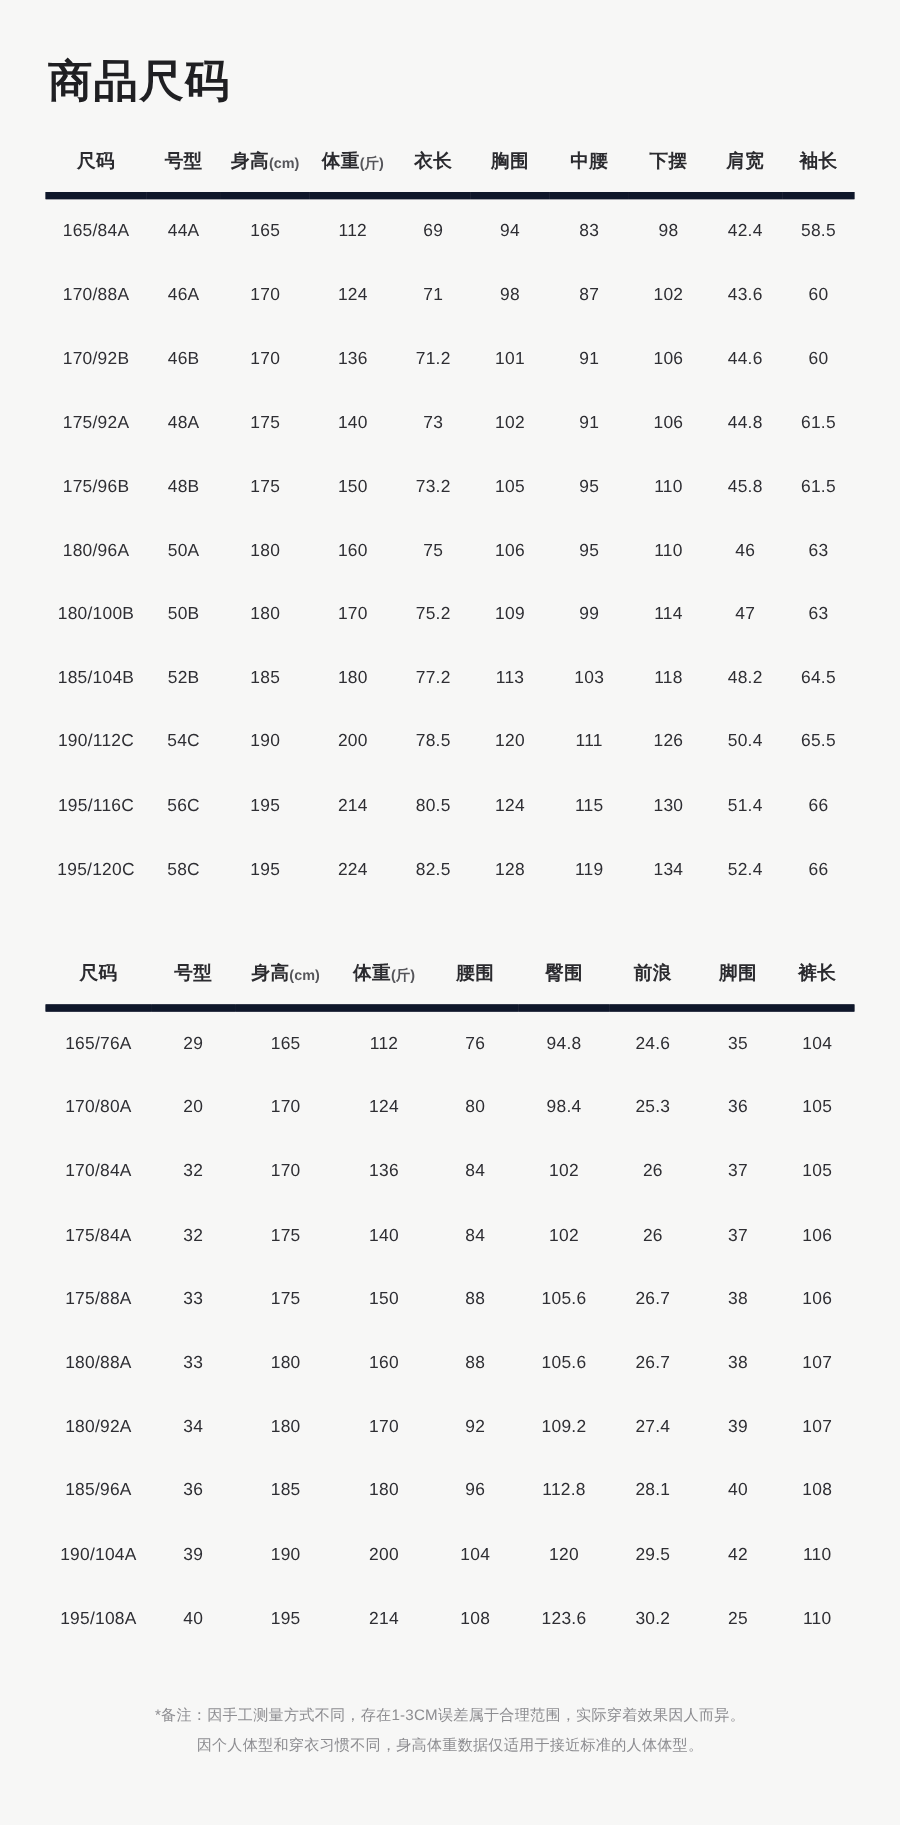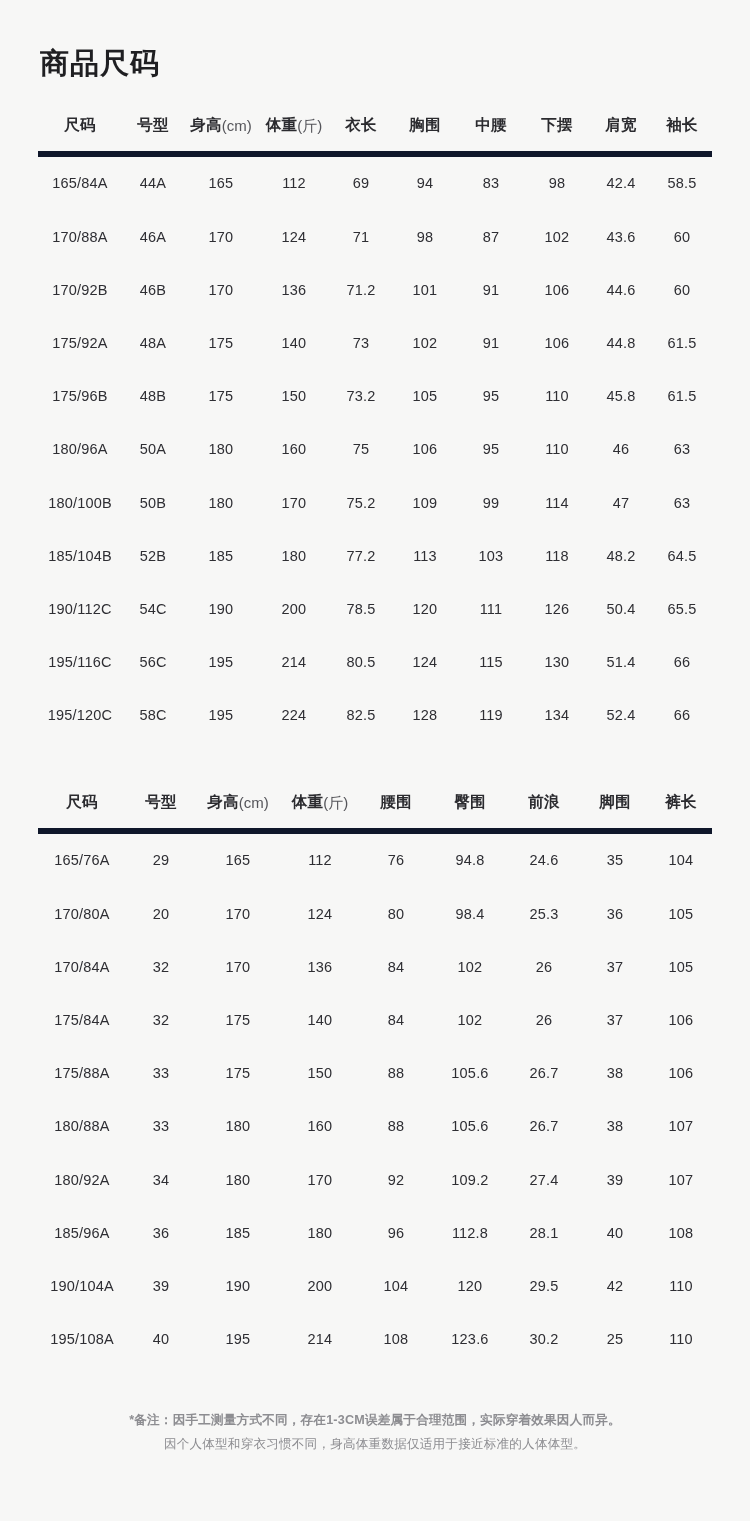--- a/index.html
+++ b/index.html
@@ -15,21 +15,21 @@
     -webkit-font-smoothing: antialiased;
   }
   .page {
     width: 750px;
     min-height: 1521px;
     box-sizing: border-box;
     padding: 0 38px;
     position: relative;
   }
   .page-title {
-    font-size: 29px;
+    font-size: 37px;
     font-weight: 700;
     letter-spacing: 1px;
     color: #1f1f22;
     padding-top: 46px;
     margin: 0 0 34px 2px;
     line-height: 1.2;
   }
   .size-table {
     width: 674px;
     border-collapse: collapse;
@@ -42,22 +42,22 @@
     padding: 0 0 15px 0;
     text-align: center;
     vertical-align: bottom;
     white-space: nowrap;
     letter-spacing: 0.3px;
   }
   .size-table thead tr {
     border-bottom: 6px solid #0f172a;
   }
   .size-table thead th .unit {
-    font-size: 15px;
-    font-weight: 400;
+    font-size: 12px;
+    font-weight: 700;
     color: #55555a;
     letter-spacing: 0;
     vertical-align: baseline;
     position: relative;
     top: 1px;
   }
   .size-table tbody td {
     font-size: 14.5px;
     font-weight: 500;
     color: #2e2e33;
@@ -92,21 +92,21 @@
 
   .footnote {
     margin-top: 42px;
     padding-bottom: 26px;
     font-size: 12.6px;
     line-height: 1.95;
     color: #8d8d91;
     text-align: center;
     letter-spacing: 0.2px;
   }
-  .footnote .line1 { display: block; font-weight: bold; }
+  .footnote .line1 { display: block; }
   .footnote .line2 { display: block; }
 </style>
 </head>
 <body>
 
 <div class="page">
 
   <h1 class="page-title">商品尺码</h1>
 
   <table class="size-table tbl-jacket">

